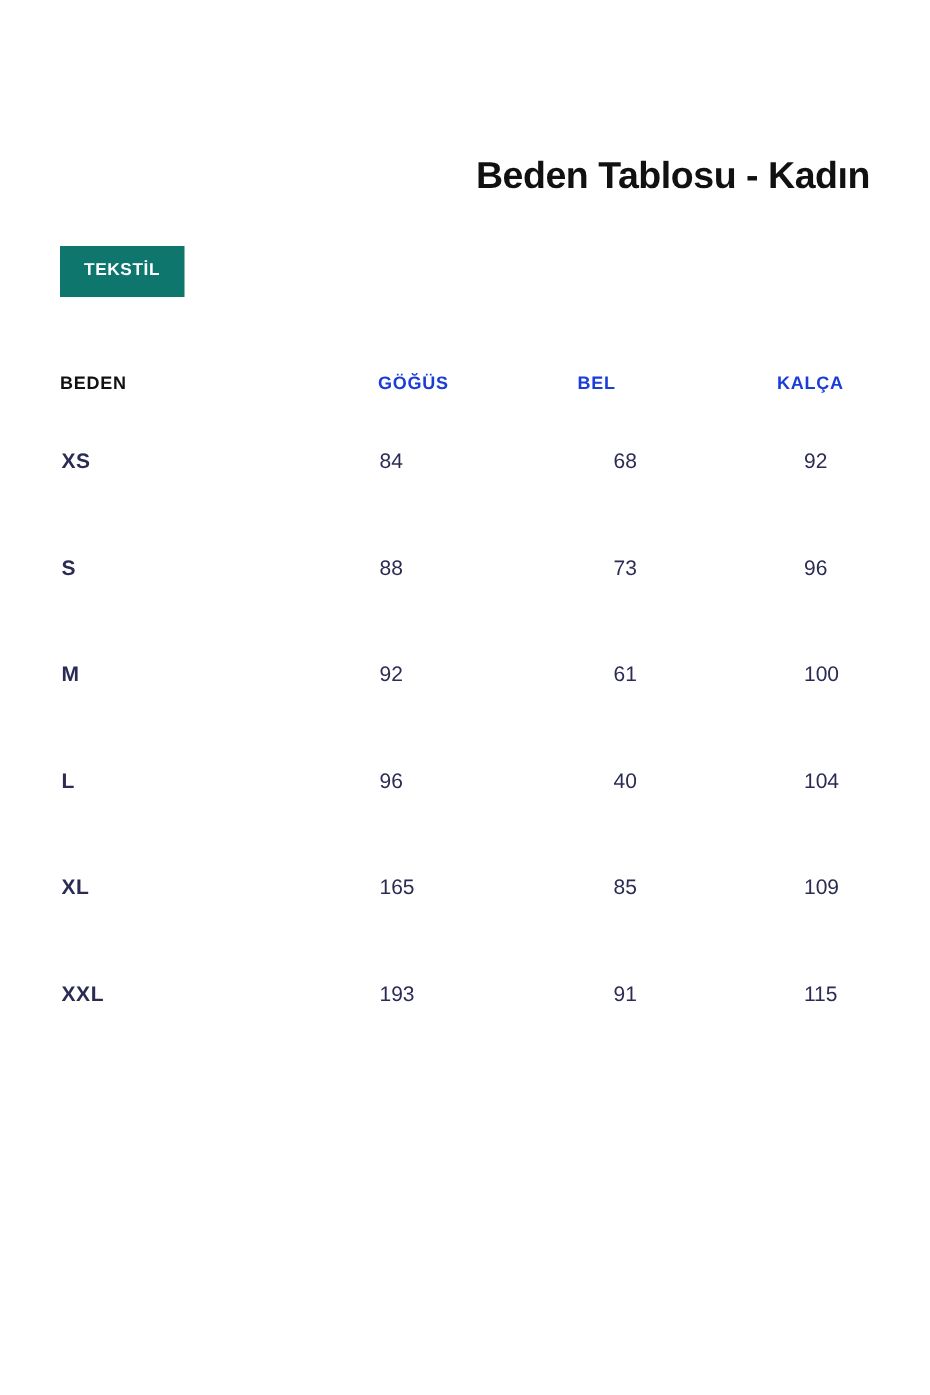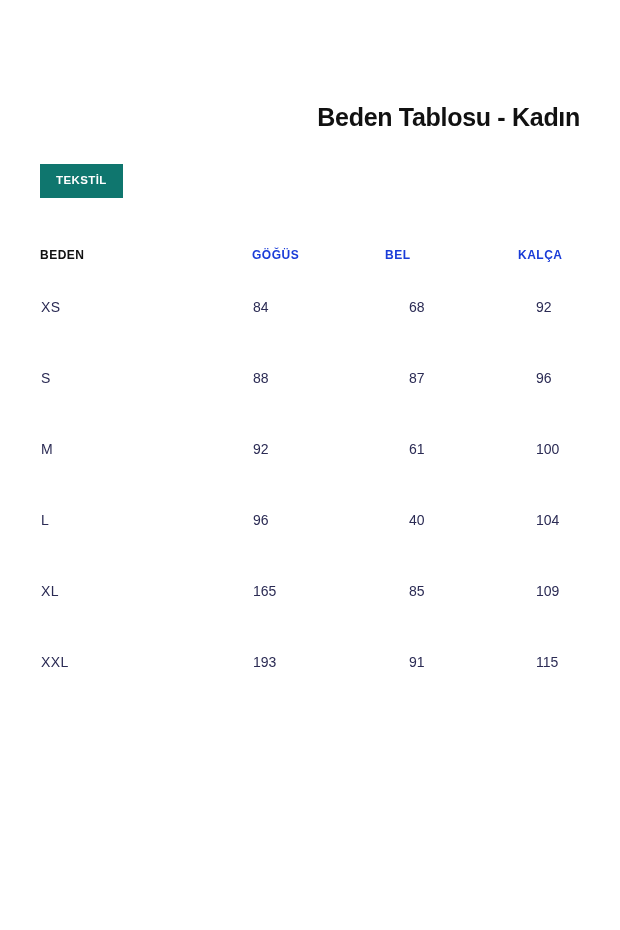--- a/index.html
+++ b/index.html
@@ -73,21 +73,21 @@
   th.col-kalca {
     padding-left: 18px;
   }
   table.size-table td {
     font-size: 14px;
     height: 69px;
     vertical-align: middle;
     color: #2b2b54;
   }
   td.cell-size {
-    font-weight: normal;
+    font-weight: bold;
     font-size: 12.5px;
     letter-spacing: 0.4px;
     color: #111111;
     margin-left: 37px;
   }
   td.cell-bel {
     padding-left: 24px;
   }
   td.cell-kalca {
     padding-left: 18px;
@@ -116,21 +116,21 @@
     <tbody>
       <tr>
         <td class="cell-size">XS</td>
         <td class="cell-chest">84</td>
         <td class="cell-bel">68</td>
         <td class="cell-kalca">92</td>
       </tr>
       <tr>
         <td class="cell-size">S</td>
         <td class="cell-chest">88</td>
-        <td class="cell-bel">87</td>
+        <td class="cell-bel">73</td>
         <td class="cell-kalca">96</td>
       </tr>
       <tr>
         <td class="cell-size">M</td>
         <td class="cell-chest">92</td>
         <td class="cell-bel">61</td>
         <td class="cell-kalca">100</td>
       </tr>
       <tr>
         <td class="cell-size">L</td>

